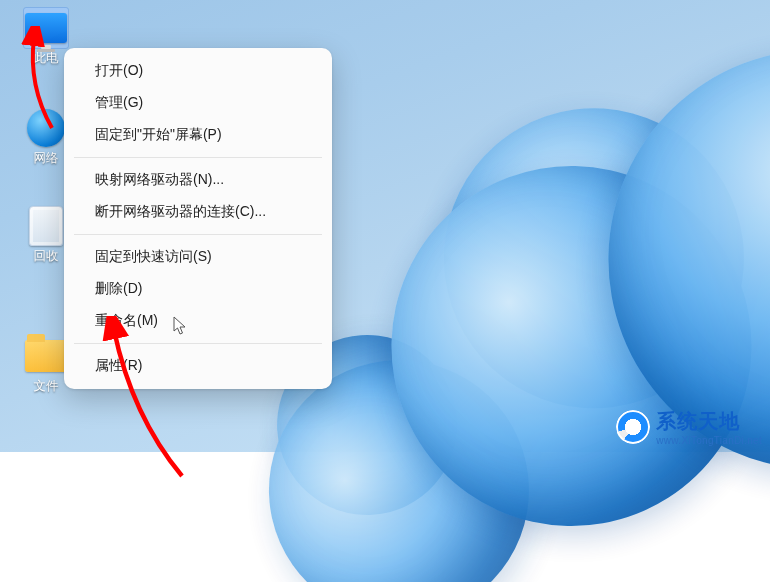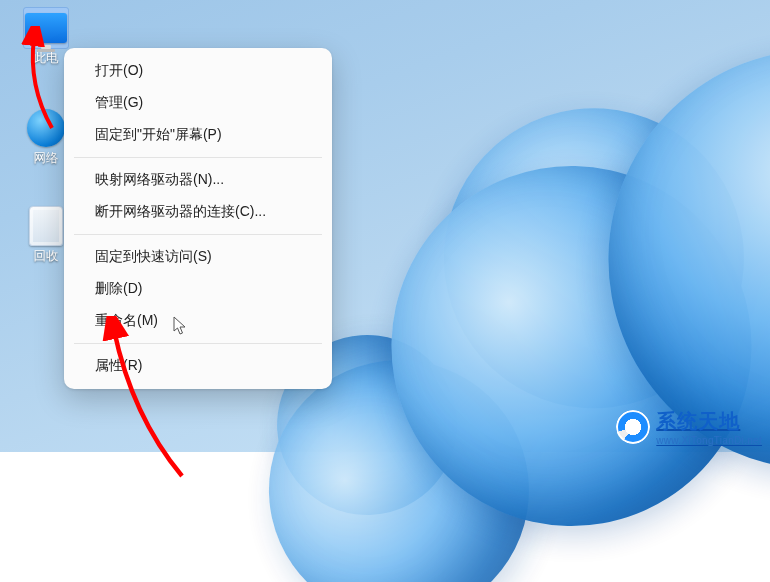--- a/index.html
+++ b/index.html
@@ -93,21 +93,20 @@
 
   
   .brand {
     position:absolute;
     right:8px;
     bottom:6px;
     display:flex;
     align-items:center;
     gap:6px;
     color:#0a4fae;
-    text-decoration:underline;
   }
   .brand .logo {
     width:34px;height:34px;border-radius:50%;
     background: radial-gradient(circle at 50% 50%, #fff 0 8px, transparent 8px),
                 conic-gradient(#1d8dff 0 60%, #eee 60% 70%, #1d8dff 70% 100%);
     box-shadow: 0 0 0 2px #fff inset;
   }
   .brand .t1 { font-size:20px; font-weight:700; color:#1060c9; letter-spacing:1px;}
   .brand .t2 { font-size:10px; color:#2a6fc6; letter-spacing:.3px;}
 </style>
@@ -138,20 +137,26 @@
     <div>网络</div>
   </div>
 
   <div class="dicon" style="left:14px; top:206px;">
     <div class="img">
         <div class="bin"></div>
       </div>
     <div>回收</div>
   </div>
 
+  <div class="dicon" style="left:14px; top:336px;">
+    <div class="img">
+        <div class="folder"></div>
+      </div>
+    <div>文件</div>
+  </div>
 
   <div class="ctxmenu">
     <div class="item">打开(O)</div>
     <div class="item">管理(G)</div>
     <div class="item">固定到"开始"屏幕(P)</div>
     <div class="sep"></div>
     <div class="item">映射网络驱动器(N)...</div>
     <div class="item">断开网络驱动器的连接(C)...</div>
     <div class="sep"></div>
     <div class="item">固定到快速访问(S)</div>

